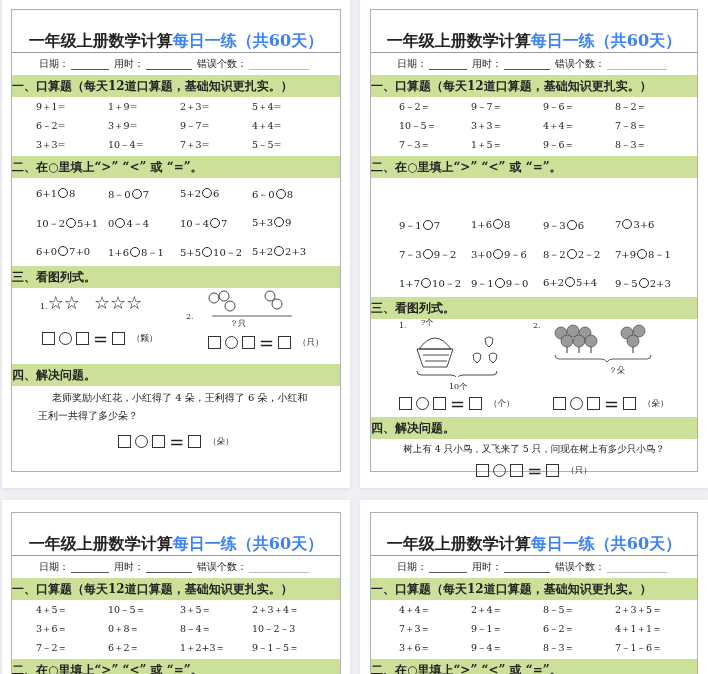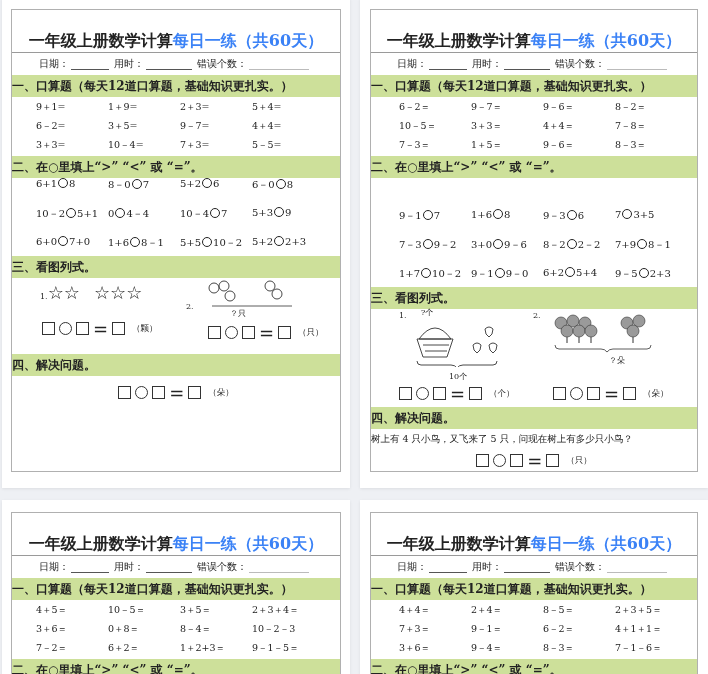--- a/index.html
+++ b/index.html
@@ -24,21 +24,21 @@
     }
     .meta .blank { display: inline-block; border-bottom: 1px solid #555; height: 12px; margin: 0 4px 0 1px; }
     .meta .blank.last { border-bottom-color: #bbb; }
     .sec-head {
       background: #cde09a; height: 22px; display: flex; align-items: center;
       font-size: 12px; font-weight: bold;
     }
     .grid4 { display: grid; grid-template-columns: 72px 72px 72px 72px; padding-left: 24px; font-size: 9.5px; }
     .grid4 span { white-space: nowrap; }
     .calc { padding-top: 4px; padding-bottom: 4px; row-gap: 6px; }
-    .cmp { row-gap: 15px; padding-bottom: 6px; font-size: 10px; }
+    .cmp { padding-top: 10px; row-gap: 15px; padding-bottom: 6px; font-size: 10px; }
     .circ { display: inline-block; width: 10px; height: 10px; border: 1px solid #222; border-radius: 50%; vertical-align: -1px; margin: 0 1px; }
     .eq { display: flex; align-items: center; gap: 4px; }
     .box { width: 13px; height: 13px; border: 1px solid #333; display: inline-block; }
     .ring { width: 13px; height: 13px; border: 1px solid #333; border-radius: 50%; display: inline-block; }
     .eqsign { font-size: 18px; line-height: 13px; font-family: "DejaVu Sans", sans-serif; }
     .unit { font-size: 8.5px; margin-left: 3px; }
     .story { font-size: 10px; line-height: 18px; }
     .abs { position: absolute; }
     .small { font-size: 8px; }
   </style>
@@ -59,21 +59,21 @@
       <span>错误个数：</span>
         <span class="blank last" style="width:60px"></span>
     </div>
     <div class="sec-head">一、口算题（每天12道口算题，基础知识更扎实。）</div>
     <div class="grid4 calc">
       <span>9＋1=</span>
       <span>1＋9=</span>
       <span>2＋3=</span>
       <span>5＋4=</span>
       <span>6－2=</span>
-      <span>3＋5=</span>
+      <span>3＋9=</span>
       <span>9－7=</span>
       <span>4＋4=</span>
       <span>3＋3=</span>
       <span>10－4=</span>
       <span>7＋3=</span>
       <span>5－5=</span>
     </div>
     <div class="sec-head">二、在○里填上“&gt;” “&lt;” 或 “=”。</div>
     <div class="grid4 cmp">
       <span><span>6+1</span><i class="circ"></i><span>8</span></span>
@@ -117,20 +117,21 @@
       <div class="abs eq" style="left:196px; top:48px;">
         <i class="box"></i>
           <i class="ring"></i>
           <i class="box"></i>
           <span class="eqsign">=</span>
           <i class="box"></i>
           <span class="unit">（只）</span>
       </div>
     </div>
     <div class="sec-head">四、解决问题。</div>
+    <div class="story" style="padding:3px 24px 0 26px; text-indent:14px;">老师奖励小红花，小红得了 4 朵，王利得了 6 朵，小红和王利一共得了多少朵？</div>
     <div class="eq" style="justify-content:center; margin-top:10px;">
       <i class="box"></i>
         <i class="ring"></i>
         <i class="box"></i>
         <span class="eqsign">=</span>
         <i class="box"></i>
         <span class="unit">（朵）</span>
     </div>
   </div>
 </div>
@@ -162,21 +163,21 @@
       <span>7－3＝</span>
       <span>1＋5＝</span>
       <span>9－6＝</span>
       <span>8－3＝</span>
     </div>
     <div class="sec-head">二、在○里填上“&gt;” “&lt;” 或 “=”。</div>
     <div class="grid4 cmp" style="padding-left:28px;margin-top:31px;">
       <span><span>9－1</span><i class="circ"></i><span>7</span></span>
       <span><span>1+6</span><i class="circ"></i><span>8</span></span>
       <span><span>9－3</span><i class="circ"></i><span>6</span></span>
-      <span><span>7</span><i class="circ"></i><span>3+5</span></span>
+      <span><span>7</span><i class="circ"></i><span>3+6</span></span>
       <span><span>7－3</span><i class="circ"></i><span>9－2</span></span>
       <span><span>3+0</span><i class="circ"></i><span>9－6</span></span>
       <span><span>8－2</span><i class="circ"></i><span>2－2</span></span>
       <span><span>7+9</span><i class="circ"></i><span>8－1</span></span>
       <span><span>1+7</span><i class="circ"></i><span>10－2</span></span>
       <span><span>9－1</span><i class="circ"></i><span>9－0</span></span>
       <span><span>6+2</span><i class="circ"></i><span>5+4</span></span>
       <span><span>9－5</span><i class="circ"></i><span>2+3</span></span>
     </div>
     <div class="sec-head">三、看图列式。</div>
@@ -229,21 +230,21 @@
       <div class="abs eq" style="left:182px; top:78px;">
         <i class="box"></i>
           <i class="ring"></i>
           <i class="box"></i>
           <span class="eqsign">=</span>
           <i class="box"></i>
           <span class="unit">（朵）</span>
       </div>
     </div>
     <div class="sec-head">四、解决问题。</div>
-    <div class="story" style="padding-top:1px; font-size:9.5px;">树上有 4 只小鸟，又飞来了 5 只，问现在树上有多少只小鸟？</div>
+    <div class="story" style="text-align:center; padding-top:1px; font-size:9.5px;">树上有 4 只小鸟，又飞来了 5 只，问现在树上有多少只小鸟？</div>
     <div class="eq" style="justify-content:center; margin-top:6px;">
       <i class="box"></i>
         <i class="ring"></i>
         <i class="box"></i>
         <span class="eqsign">=</span>
         <i class="box"></i>
         <span class="unit">（只）</span>
     </div>
   </div>
 </div>

